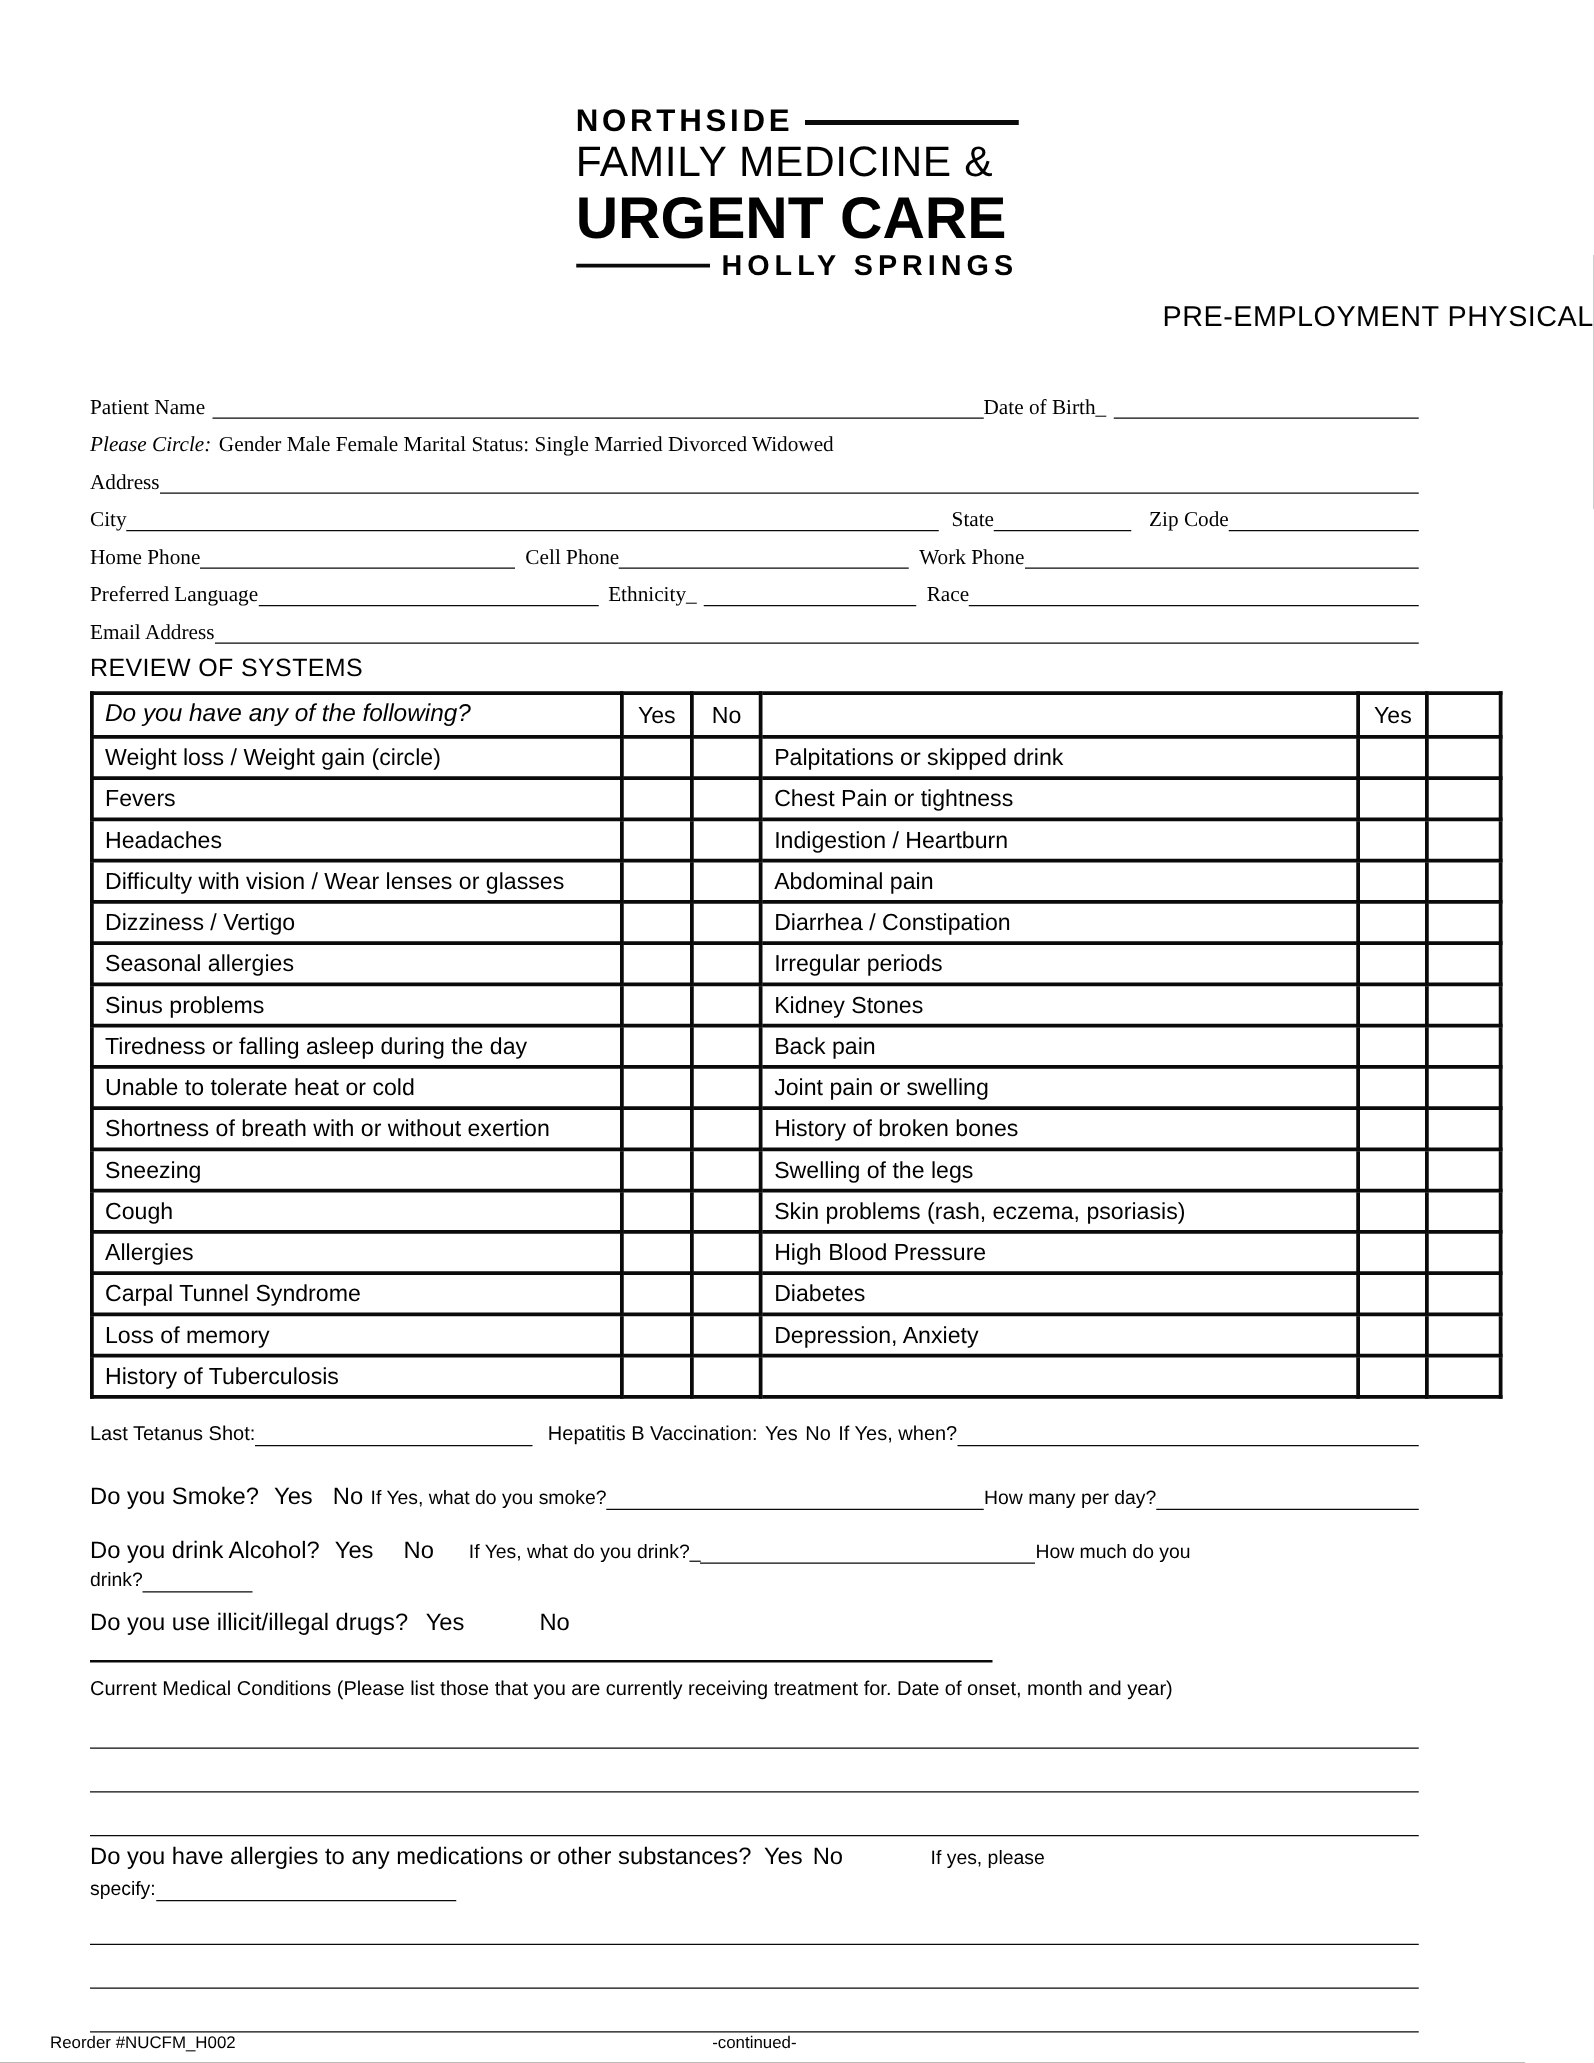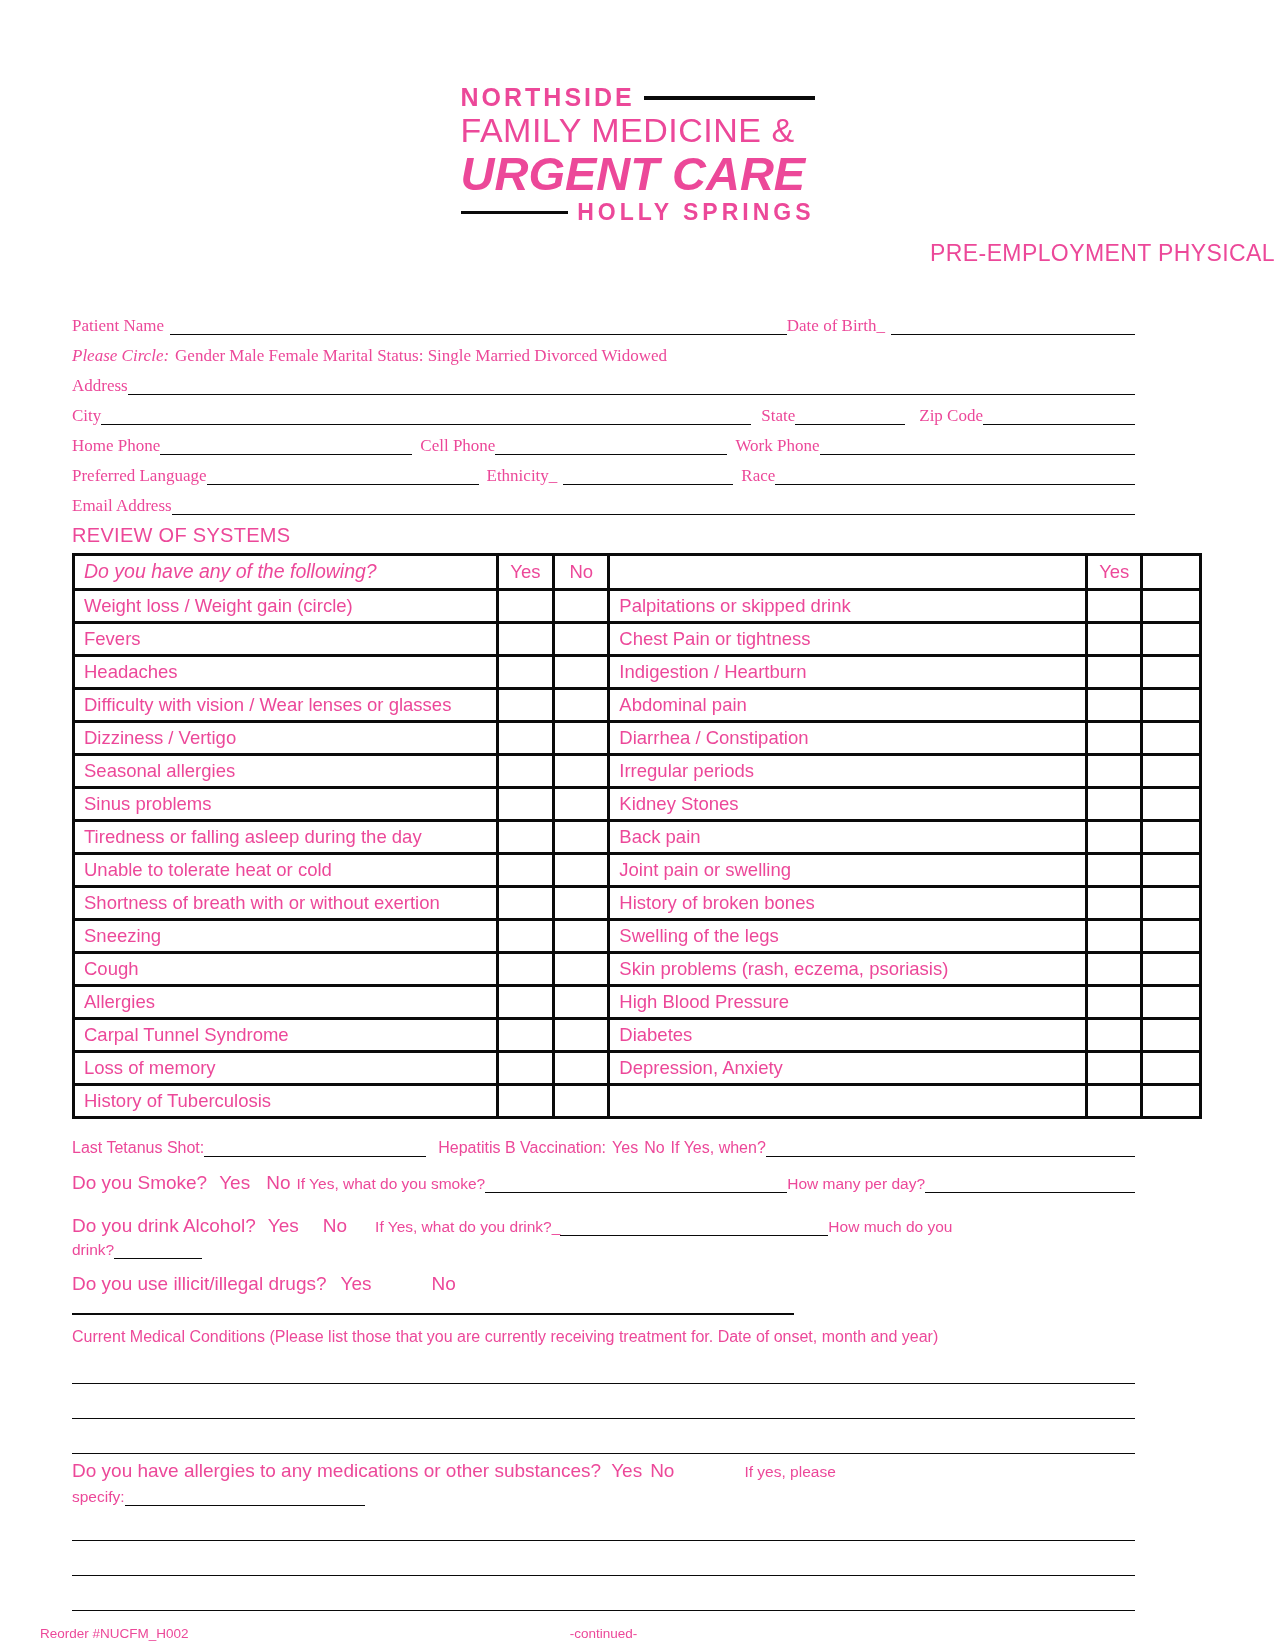--- a/index.html
+++ b/index.html
@@ -1,32 +1,32 @@
 <!DOCTYPE html>
 <html><head>
 <meta charset="utf-8">
 <style>
   * { margin:0; padding:0; box-sizing:border-box; }
   html,body { background:#888; }
   .page {
     position:relative; width:1275px; height:1650px; margin:0 auto;
-    background:#ffffff; color:#ec4899; overflow:hidden;
+    background:#ffffff; color:#000000; overflow:hidden;
     font-family:"Liberation Sans", sans-serif;
   }
   .content { margin-left:72px; width:1063px; }
 
   
   .logo { width:354px; margin:85px auto 0 auto; }
   .logo-row { display:flex; align-items:center; }
   .logo-top-text { font-weight:bold; font-size:25px; letter-spacing:3px; line-height:1; }
   .logo-rule { background:#0a0a0a; height:4px; flex:1; }
   .logo-rule.r { margin-left:9px; }
   .logo-rule.l { margin-right:9px; height:3px; }
   .logo-mid { font-size:34px; letter-spacing:0.5px; line-height:1.02; margin-top:3px; white-space:nowrap; }
-  .logo-urgent { font-size:47px; font-weight:bold; font-style:italic; line-height:1.0; margin-top:2px; letter-spacing:0px; white-space:nowrap; }
+  .logo-urgent { font-size:47px; font-weight:bold; line-height:1.0; margin-top:2px; letter-spacing:0px; white-space:nowrap; }
   .logo-loc-text { font-weight:bold; font-size:23px; letter-spacing:4px; line-height:1; }
   .logo-row.loc { margin-top:4px; }
 
   .form-title { text-align:right; font-size:23px; font-weight:normal; margin-top:16px; letter-spacing:0.4px; }
 
   
   .frow { display:flex; align-items:flex-end; height:30px; font-size:17px; }
   .frow .lbl { white-space:pre; line-height:1.05; }
   .blank { border-bottom:1.8px solid #0a0a0a; height:3px; }
   .grow { flex:1; }
@@ -45,21 +45,21 @@
     white-space:nowrap; overflow:hidden;
   }
   table.ros thead th { height:35px; }
   table.ros .hq { font-style:italic; font-size:19.5px; }
   table.ros .hc { text-align:center; padding:0 1px; font-size:18.5px; }
 
   
   .tet-row { margin-top:15px; height:23px; font-size:16px; }
   .big { font-size:19px; }
   .sm { font-size:15.5px; }
-  .smoke-row { margin-top:9px; height:27px;justify-content:flex-end; }
+  .smoke-row { margin-top:24px; height:27px;justify-content:flex-end; }
   .alc-row { margin-top:16px; height:27px; }
   .cont-row { height:23px; font-size:15.5px; }
   .drug-row { margin-top:8px; height:27px; }
   .lone-line { margin-top:19px; width:722px; border-bottom:2px solid #0a0a0a; height:2px; }
   .cond-label { margin-top:13px; font-size:16px; height:21px; white-space:nowrap; }
   .write-line { height:35px; border-bottom:1.8px solid #0a0a0a; }
   .allergy-row { height:27px; }
   .specify-row { height:25px; font-size:15.5px; }
 
   

